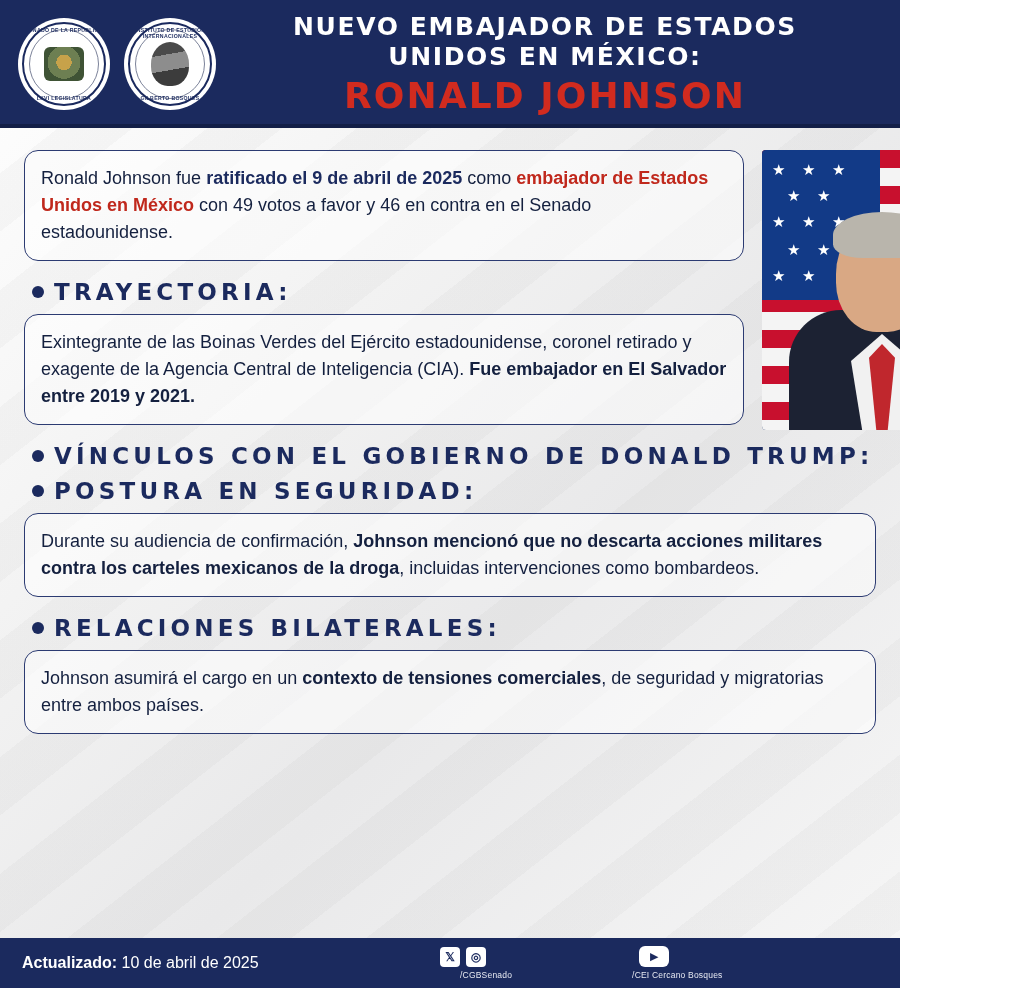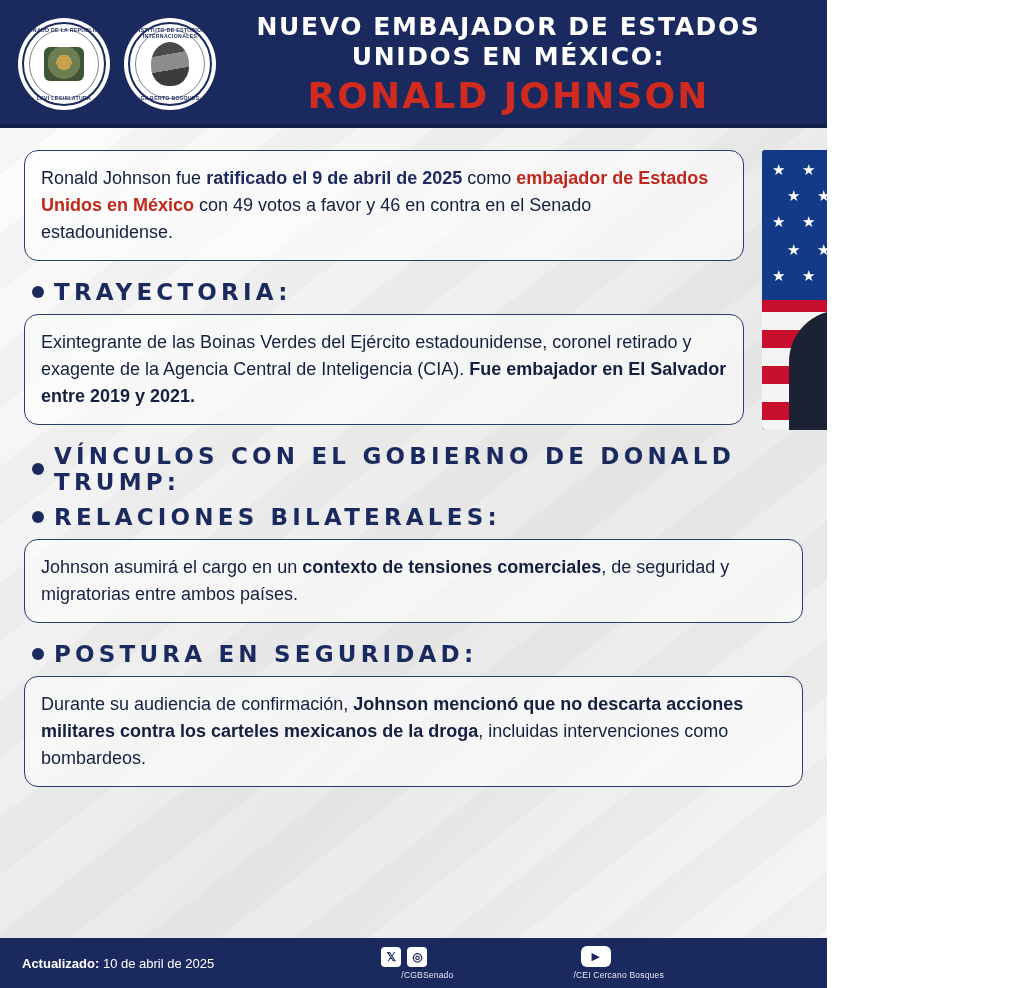--- a/index.html
+++ b/index.html
@@ -6,21 +6,21 @@
   html, body { margin: 0; padding: 0; }
   body {
     width: 1024px;
     height: 988px;
     font-family: "Liberation Sans", sans-serif;
     background: #ffffff;
     overflow: hidden;
   }
   .infographic {
     position: relative;
-    width: 827px;
+    width: 900px;
     height: 988px;
     background: linear-gradient(135deg, #ffffff 0%, #f2f2f2 35%, #e9e9ea 60%, #f6f6f6 100%);
     overflow: hidden;
   }
   
   .bg-stripes {
     position: absolute;
     inset: 0;
     background: repeating-linear-gradient(
       -38deg,
@@ -289,21 +289,21 @@
     left: 0; right: 0; bottom: 0;
     height: 50px;
     background: #1b2a5e;
     display: flex;
     align-items: center;
     padding: 0 22px;
     z-index: 3;
     color: #ffffff;
   }
   .footer-left {
-    font-size: 13px;
+    font-size: 16px;
     flex: none;
   }
   .footer-left .lbl { font-weight: bold; }
   .footer-center {
     flex: 1;
     display: flex;
     justify-content: center;
     gap: 74px;
     align-items: center;
   }
@@ -432,37 +432,37 @@
     <div class="section">
       <div class="section-heading">
         <span class="bullet-dot"></span>
         <span>VÍNCULOS CON EL GOBIERNO DE DONALD TRUMP:</span>
       </div>
     </div>
 
     <div class="section">
       <div class="section-heading">
         <span class="bullet-dot"></span>
+        <span>POSTURA EN SEGURIDAD:</span>
+      </div>
+      <div class="card">
+        <p>
+          <span>Durante su audiencia de confirmación, </span><span class="b">Johnson mencionó que no descarta acciones militares contra los carteles mexicanos de la droga</span><span>, incluidas intervenciones como bombardeos.</span>
+        </p>
+      </div>
+    </div>
+
+    <div class="section">
+      <div class="section-heading">
+        <span class="bullet-dot"></span>
         <span>RELACIONES BILATERALES:</span>
       </div>
       <div class="card">
         <p>
           <span>Johnson asumirá el cargo en un </span><span class="b">contexto de tensiones comerciales</span><span>, de seguridad y migratorias entre ambos países.</span>
-        </p>
-      </div>
-    </div>
-
-    <div class="section">
-      <div class="section-heading">
-        <span class="bullet-dot"></span>
-        <span>POSTURA EN SEGURIDAD:</span>
-      </div>
-      <div class="card">
-        <p>
-          <span>Durante su audiencia de confirmación, </span><span class="b">Johnson mencionó que no descarta acciones militares contra los carteles mexicanos de la droga</span><span>, incluidas intervenciones como bombardeos.</span>
         </p>
       </div>
     </div>
 
   </div>
 
   <div class="footer">
     <div class="footer-left">
       <span class="lbl">Actualizado:</span>
       <span>10 de abril de 2025</span>

